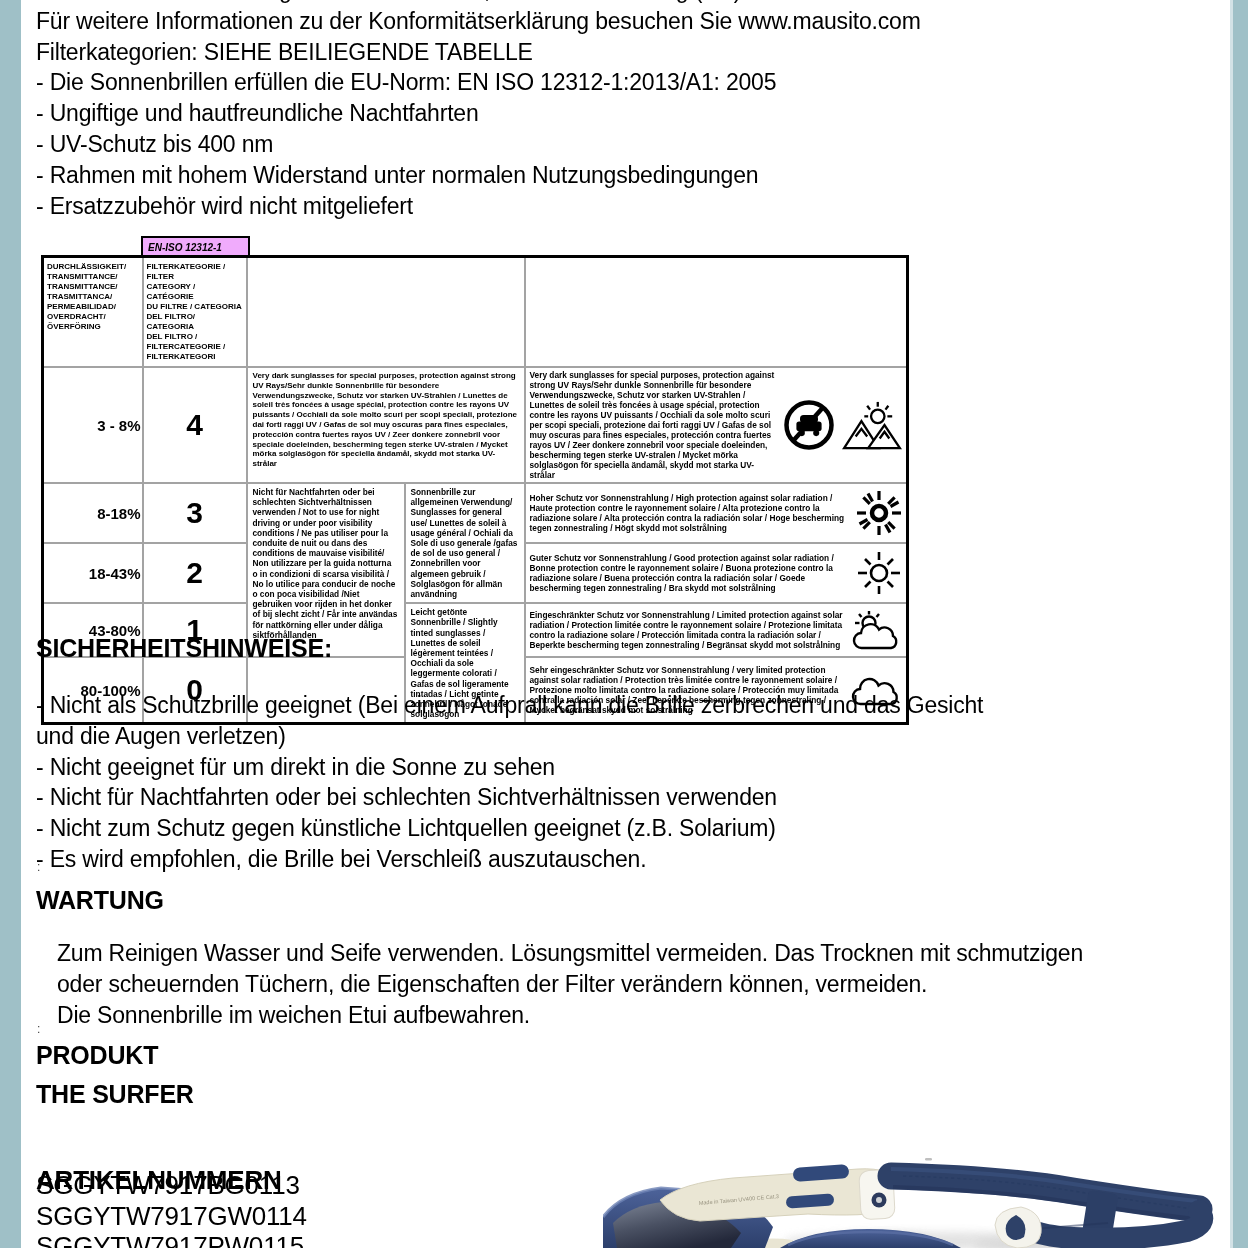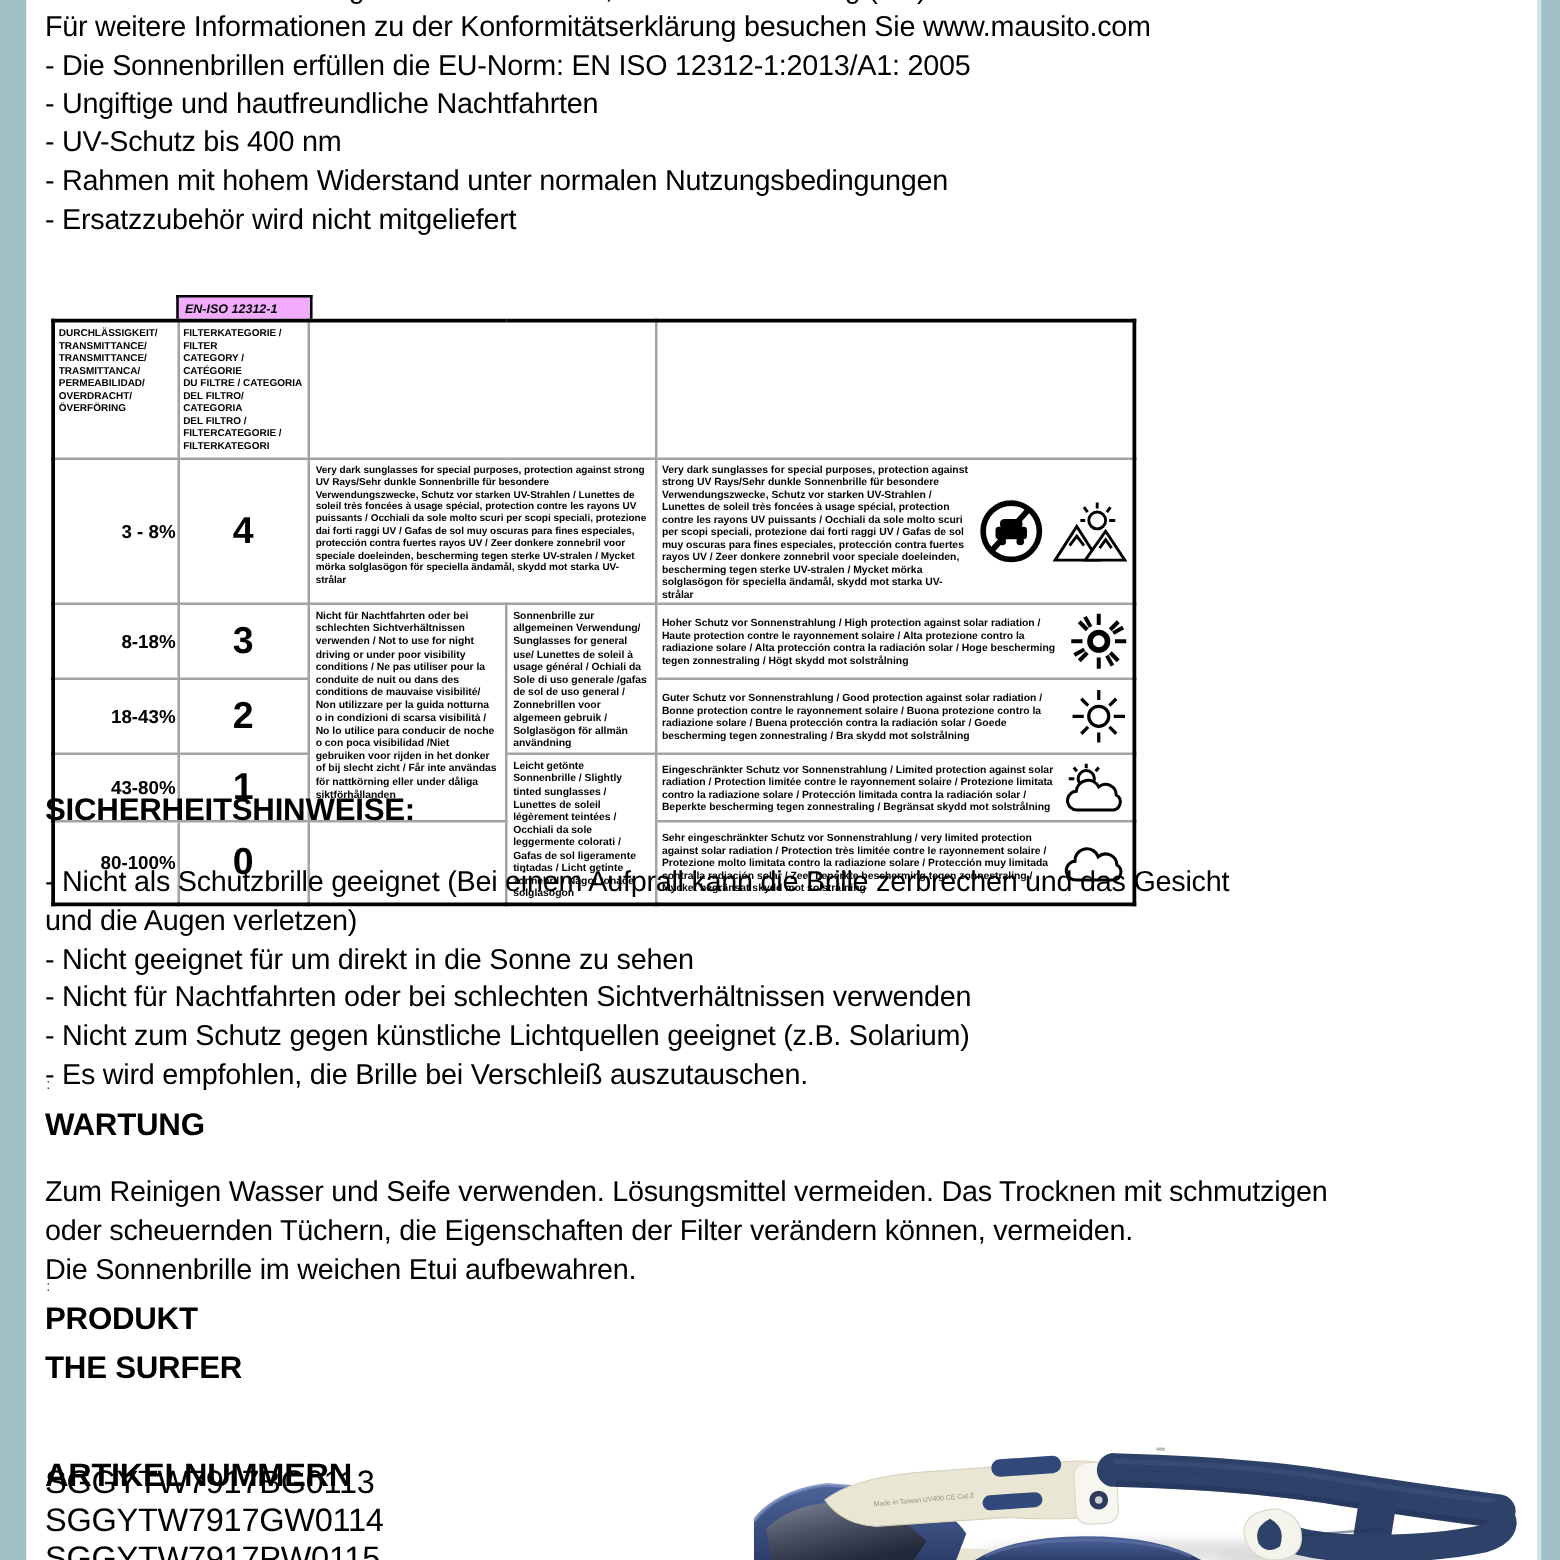--- a/index.html
+++ b/index.html
@@ -38,20 +38,21 @@
 </head>
 <body>
 
 <div class="screen">
   <div class="strip left"></div>
   <div class="strip right"></div>
 
   <div class="txtblock" style="top:-25px;">
     <div>Sonnenbrillen für den allgemeinen Gebrauch, mit der Verordnung (EU) 2016/425 vereinbar.</div>
     <div>Für weitere Informationen zu der Konformitätserklärung besuchen Sie www.mausito.com</div>
+    <div>Filterkategorien: SIEHE BEILIEGENDE TABELLE</div>
     <div>- Die Sonnenbrillen erfüllen die EU-Norm: EN ISO 12312-1:2013/A1: 2005</div>
     <div>- Ungiftige und hautfreundliche Nachtfahrten</div>
     <div>- UV-Schutz bis 400 nm</div>
     <div>- Rahmen mit hohem Widerstand unter normalen Nutzungsbedingungen</div>
     <div>- Ersatzzubehör wird nicht mitgeliefert</div>
   </div>
 
   <div class="eniso">EN-ISO 12312-1</div>
 
   <table class="filters">
@@ -214,21 +215,21 @@
     <div>- Nicht als Schutzbrille geeignet (Bei einem Aufprall kann die Brille zerbrechen und das Gesicht</div>
     <div>und die Augen verletzen)</div>
     <div>- Nicht geeignet für um direkt in die Sonne zu sehen</div>
     <div>- Nicht für Nachtfahrten oder bei schlechten Sichtverhältnissen verwenden</div>
     <div>- Nicht zum Schutz gegen künstliche Lichtquellen geeignet (z.B. Solarium)</div>
     <div>- Es wird empfohlen, die Brille bei Verschleiß auszutauschen.</div>
   </div>
   <div class="micro-colon" style="top:860px;">:</div>
 
   <div class="heading" style="top:886px;">WARTUNG</div>
-  <div class="txtblock" style="top:938px;">
+  <div class="txtblock" style="top:938px;margin-left:21px;">
     <div>Zum Reinigen Wasser und Seife verwenden. Lösungsmittel vermeiden. Das Trocknen mit schmutzigen</div>
     <div>oder scheuernden Tüchern, die Eigenschaften der Filter verändern können, vermeiden.</div>
     <div>Die Sonnenbrille im weichen Etui aufbewahren.</div>
   </div>
   <div class="micro-colon" style="top:1022px;">:</div>
 
   <div class="heading" style="top:1041px;">PRODUKT</div>
   <div class="heading" style="top:1080px;">THE SURFER</div>
   <div class="heading artikel" style="top:1137px;margin-top:28px;">ARTIKELNUMMERN</div>
   <div class="txtblock" style="top:1170px;font-size:26px;line-height:30.6px;">

